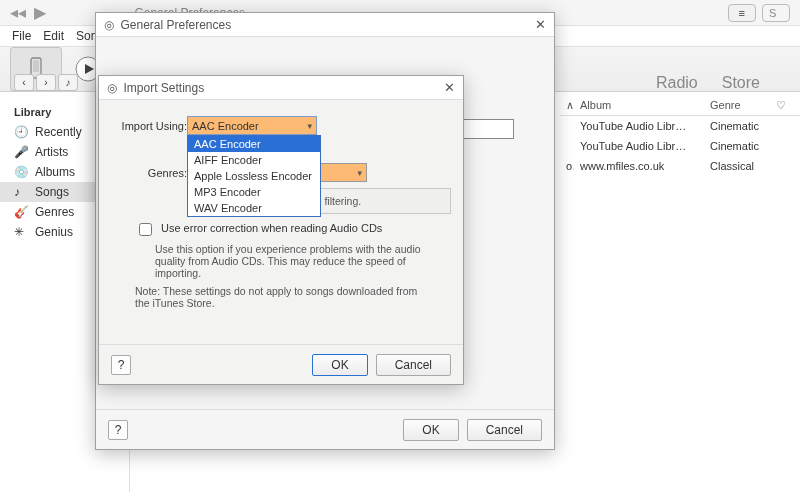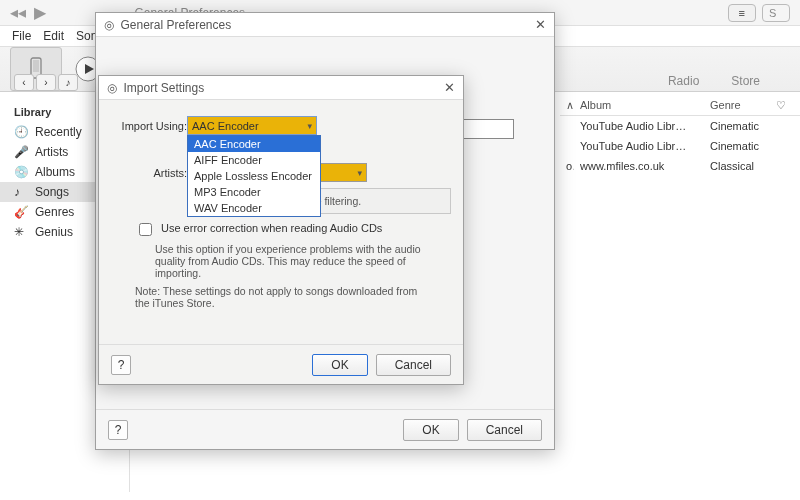--- a/index.html
+++ b/index.html
@@ -7,21 +7,21 @@
   .topbar { height:26px; background:#f5f5f5; display:flex; align-items:center; gap:8px; padding:0 10px; border-bottom:1px solid #e0e0e0; }
   .topbar .pico { color:#999; font-size:16px; }
   .topbar .title { margin-left:80px; color:#888; }
   .topbtns { margin-left:auto; display:flex; gap:6px; }
   .pillbtn { border:1px solid #bbb; background:#f1f1f1; border-radius:4px; padding:2px 10px; font-size:11px; }
   .search { border:1px solid #bbb; border-radius:4px; padding:2px 6px; font-size:11px; width:28px; text-align:left; color:#888;}
   .menubar { height:20px; display:flex; gap:12px; padding:0 12px; align-items:center; font-size:12px; }
   .iconstrip { height:46px; background:linear-gradient(#f4f4f4,#eeeeee); border-top:1px solid #e0e0e0; border-bottom:1px solid #d0d0d0; display:flex; align-items:center; padding:0 10px; gap:0; }
   .iconstrip .slot { width:52px; height:44px; display:flex; flex-direction:column; align-items:center; justify-content:center; gap:1px; font-size:10px; color:#555;}
   .iconstrip .slot.sel { background:#e3e3e3; border:1px solid #c4c4c4; border-radius:3px;}
-  .navtabs { position:absolute; top:74px; right:40px; display:flex; gap:32px; font-size:12px; color:#888;}
+  .navtabs { position:absolute; top:74px; right:40px; display:flex; gap:24px; font-size:16px; color:#888;}
   .backfwd { position:absolute; top:74px; left:14px; display:flex; gap:2px; }
   .backfwd .bf { border:1px solid #c0c0c0; background:#f4f4f4; width:20px; height:17px; display:flex; align-items:center; justify-content:center; font-size:10px; border-radius:3px;}
   .sidebar { position:absolute; top:96px; left:0; width:130px; bottom:8px; border-right:1px solid #e0e0e0; padding:6px 0; }
   .sidehdr { font-weight:bold; font-size:11px; padding:4px 14px; display:flex; align-items:center; gap:3px;}
   .sideitem { display:flex; align-items:center; gap:7px; padding:3px 14px; font-size:12px;}
   .sideitem.sel { background:#e2e2e2; }
   .sideicon { width:14px; height:14px; display:inline-block; }
   .tracks { position:absolute; top:96px; left:560px; right:0; }
   .thead { display:flex; border-bottom:1px solid #e0e0e0; font-size:11px; color:#555; }
   .thead div { padding:3px 6px; }
@@ -36,21 +36,21 @@
   .win .footer { position:absolute; bottom:0; left:0; right:0; height:40px; border-top:1px solid #ddd; display:flex; align-items:center; padding:0 12px; gap:8px; }
   .btn { border:1px solid #a8a8a8; background:linear-gradient(#fdfdfd,#ececec); padding:3px 18px; font-size:12px; border-radius:2px; }
   .btn.primary { border:1.5px solid #2a6fd6; }
   .helpq { width:20px; height:20px; border:1px solid #aaa; border-radius:2px; display:flex; align-items:center; justify-content:center; background:#fdfdfd; font-size:12px;}
   .field { position:absolute; right:40px; top:106px; width:96px; height:20px; border:1px solid #888; background:#fff;}
   
   .win.imp { left:98px; top:75px; width:366px; height:310px; background:#f3f3f2; }
   .imp .body { padding:10px 16px 0 16px; font-size:11px; color:#333; position:relative; }
   .formrow { display:flex; align-items:center; gap:0; margin:6px 0; }
   .formrow label { width:72px; text-align:right; font-size:11px;}
-  .combo { border:1px solid #7a9ccf; background:#eab308; height:19px; width:130px; display:flex; align-items:center; padding:0 4px; font-size:11px; position:relative;}
+  .combo { border:1px solid #7a9ccf; background:#fdba74; height:19px; width:130px; display:flex; align-items:center; padding:0 4px; font-size:11px; position:relative;}
   .combo .chev { margin-left:auto; font-size:9px; color:#555;}
   .combo.wide { width:180px; border-color:#999;}
   .dropdown { position:absolute; top:18px; left:-1px; width:134px; border:1px solid #3a6fbf; background:#fff; z-index:5;}
   .dropdown div { padding:2px 6px; font-size:11px; }
   .dropdown div.hl { background:#2a6fd6; color:#fff; }
   .detailbox { border:1px solid #c8c8c8; background:#f0f0ef; margin:4px 0 8px 86px; width:250px; padding:6px 8px; font-size:10.5px; color:#555;}
   .chk { display:flex; gap:6px; align-items:flex-start; margin:8px 0 2px 20px; font-size:11px;}
   .chk input { margin-top:1px;}
   .subtxt { margin:4px 0 6px 40px; font-size:10.5px; color:#555; width:270px;}
   .note { margin:4px 0 0 20px; font-size:10.5px; color:#555; width:290px;}
@@ -233,21 +233,21 @@
         <div class="dropdown">
           <div class="hl">AAC Encoder</div>
           <div>AIFF Encoder</div>
           <div>Apple Lossless Encoder</div>
           <div>MP3 Encoder</div>
           <div>WAV Encoder</div>
         </div>
       </div>
     </div>
     <div class="formrow" style="margin-top:28px">
-      <label>Artists:</label>
+      <label>Genres:</label>
       <div class="combo wide">
         <span></span>
           <span class="chev">▾</span>
       </div>
     </div>
     <div class="detailbox">
       <span>22.050 kHz, using voice filtering.</span>
     </div>
     <div class="chk">
       <input type="checkbox" style="">

